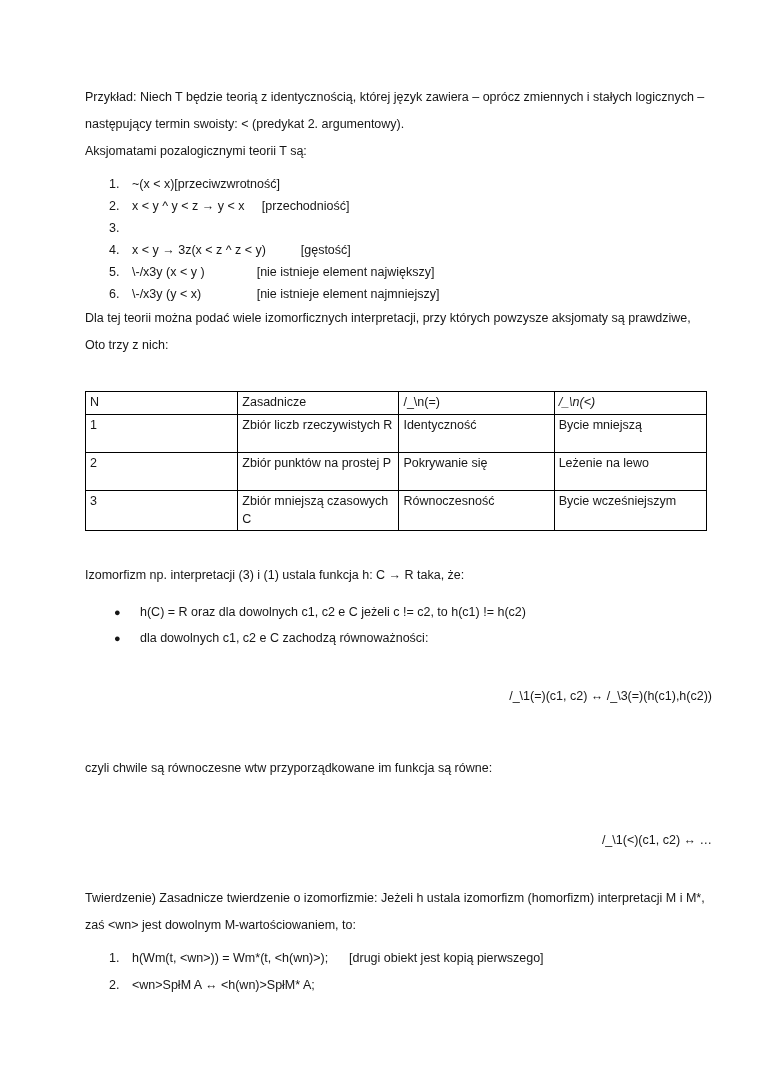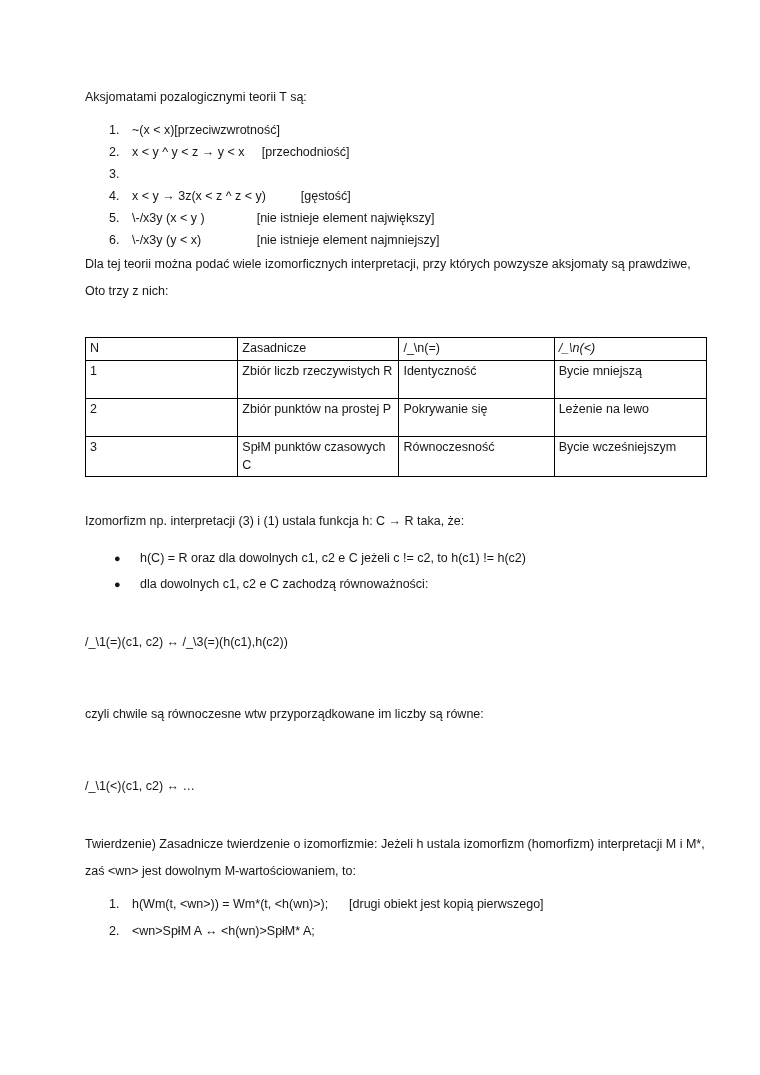--- a/index.html
+++ b/index.html
@@ -18,21 +18,21 @@
     box-sizing: border-box;
     width: 760px;
     height: 1075px;
     padding: 84px 48px 0 85px;
     font-size: 12.5px;
   }
   p {
     margin: 0;
     line-height: 27px;
   }
-  .pre { white-space: pre-wrap; }
+  .pre { white-space: pre-wrap; text-align: right; }
 
   
   .numlist { margin: 0; padding: 0; list-style: none; }
   .numlist li { display: flex; }
   .numlist .num { flex: none; width: 23px; margin-left: 24px; }
   .axioms li { line-height: 22px; }
   .theorem-list li { line-height: 27px; }
   .axioms { margin-top: 8px; }
   .theorem-list { margin-top: 6px; }
 
@@ -70,20 +70,21 @@
   .col-n  { width: 24.5%; }
   .col-u  { width: 26%; }
   .col-eq { width: 25%; margin-left: 23px; }
   .col-lt { width: 24.5%; font-style: italic; }
 </style>
 </head>
 <body>
 
 <div class="doc">
 
+  <p>Przykład: Niech T będzie teorią z identycznością, której język zawiera – oprócz zmiennych i stałych logicznych – następujący termin swoisty: &lt; (predykat 2. argumentowy).</p>
   <p>Aksjomatami pozalogicznymi teorii T są:</p>
 
   <ol class="numlist axioms">
     <li>
       <span class="num">1.</span>
       <span class="pre">~(x &lt; x)[przeciwzwrotność]</span>
     </li>
     <li>
       <span class="num">2.</span>
       <span class="pre">x &lt; y ^ y &lt; z → y &lt; x     [przechodniość]</span>
@@ -124,21 +125,21 @@
         <td>Bycie mniejszą</td>
       </tr>
       <tr>
         <td>2</td>
         <td>Zbiór punktów na prostej P</td>
         <td>Pokrywanie się</td>
         <td>Leżenie na lewo</td>
       </tr>
       <tr>
         <td>3</td>
-        <td>SpłM punktów czasowych C</td>
+        <td>Zbiór mniejszą czasowych C</td>
         <td>Równoczesność</td>
         <td>Bycie wcześniejszym</td>
       </tr>
     </tbody>
   </table>
 
   <p class="para-iso">Izomorfizm np. interpretacji (3) i (1) ustala funkcja h: C → R taka, że:</p>
 
   <ul class="bullets">
     <li>
@@ -146,21 +147,21 @@
       <span>h(C) = R oraz dla dowolnych c1, c2 e C jeżeli c != c2, to h(c1) != h(c2)</span>
     </li>
     <li>
       <span class="dot">●</span>
       <span>dla dowolnych c1, c2 e C zachodzą równoważności:</span>
     </li>
   </ul>
 
   <p class="formula-equiv pre">/_\1(=)(c1, c2) ↔ /_\3(=)(h(c1),h(c2))</p>
 
-  <p class="para-czyli">czyli chwile są równoczesne wtw przyporządkowane im liczby są równe:</p>
+  <p class="para-czyli">czyli chwile są równoczesne wtw przyporządkowane im funkcja są równe:</p>
 
   <p class="formula-less pre">/_\1(&lt;)(c1, c2) ↔ …</p>
 
   <p class="para-theorem">Twierdzenie) Zasadnicze twierdzenie o izomorfizmie: Jeżeli h ustala izomorfizm (homorfizm) interpretacji M i M*, zaś &lt;wn&gt; jest dowolnym M-wartościowaniem, to:</p>
 
   <ol class="numlist theorem-list">
     <li>
       <span class="num">1.</span>
       <span class="pre">h(Wm(t, &lt;wn&gt;)) = Wm*(t, &lt;h(wn)&gt;);      [drugi obiekt jest kopią pierwszego]</span>
     </li>

